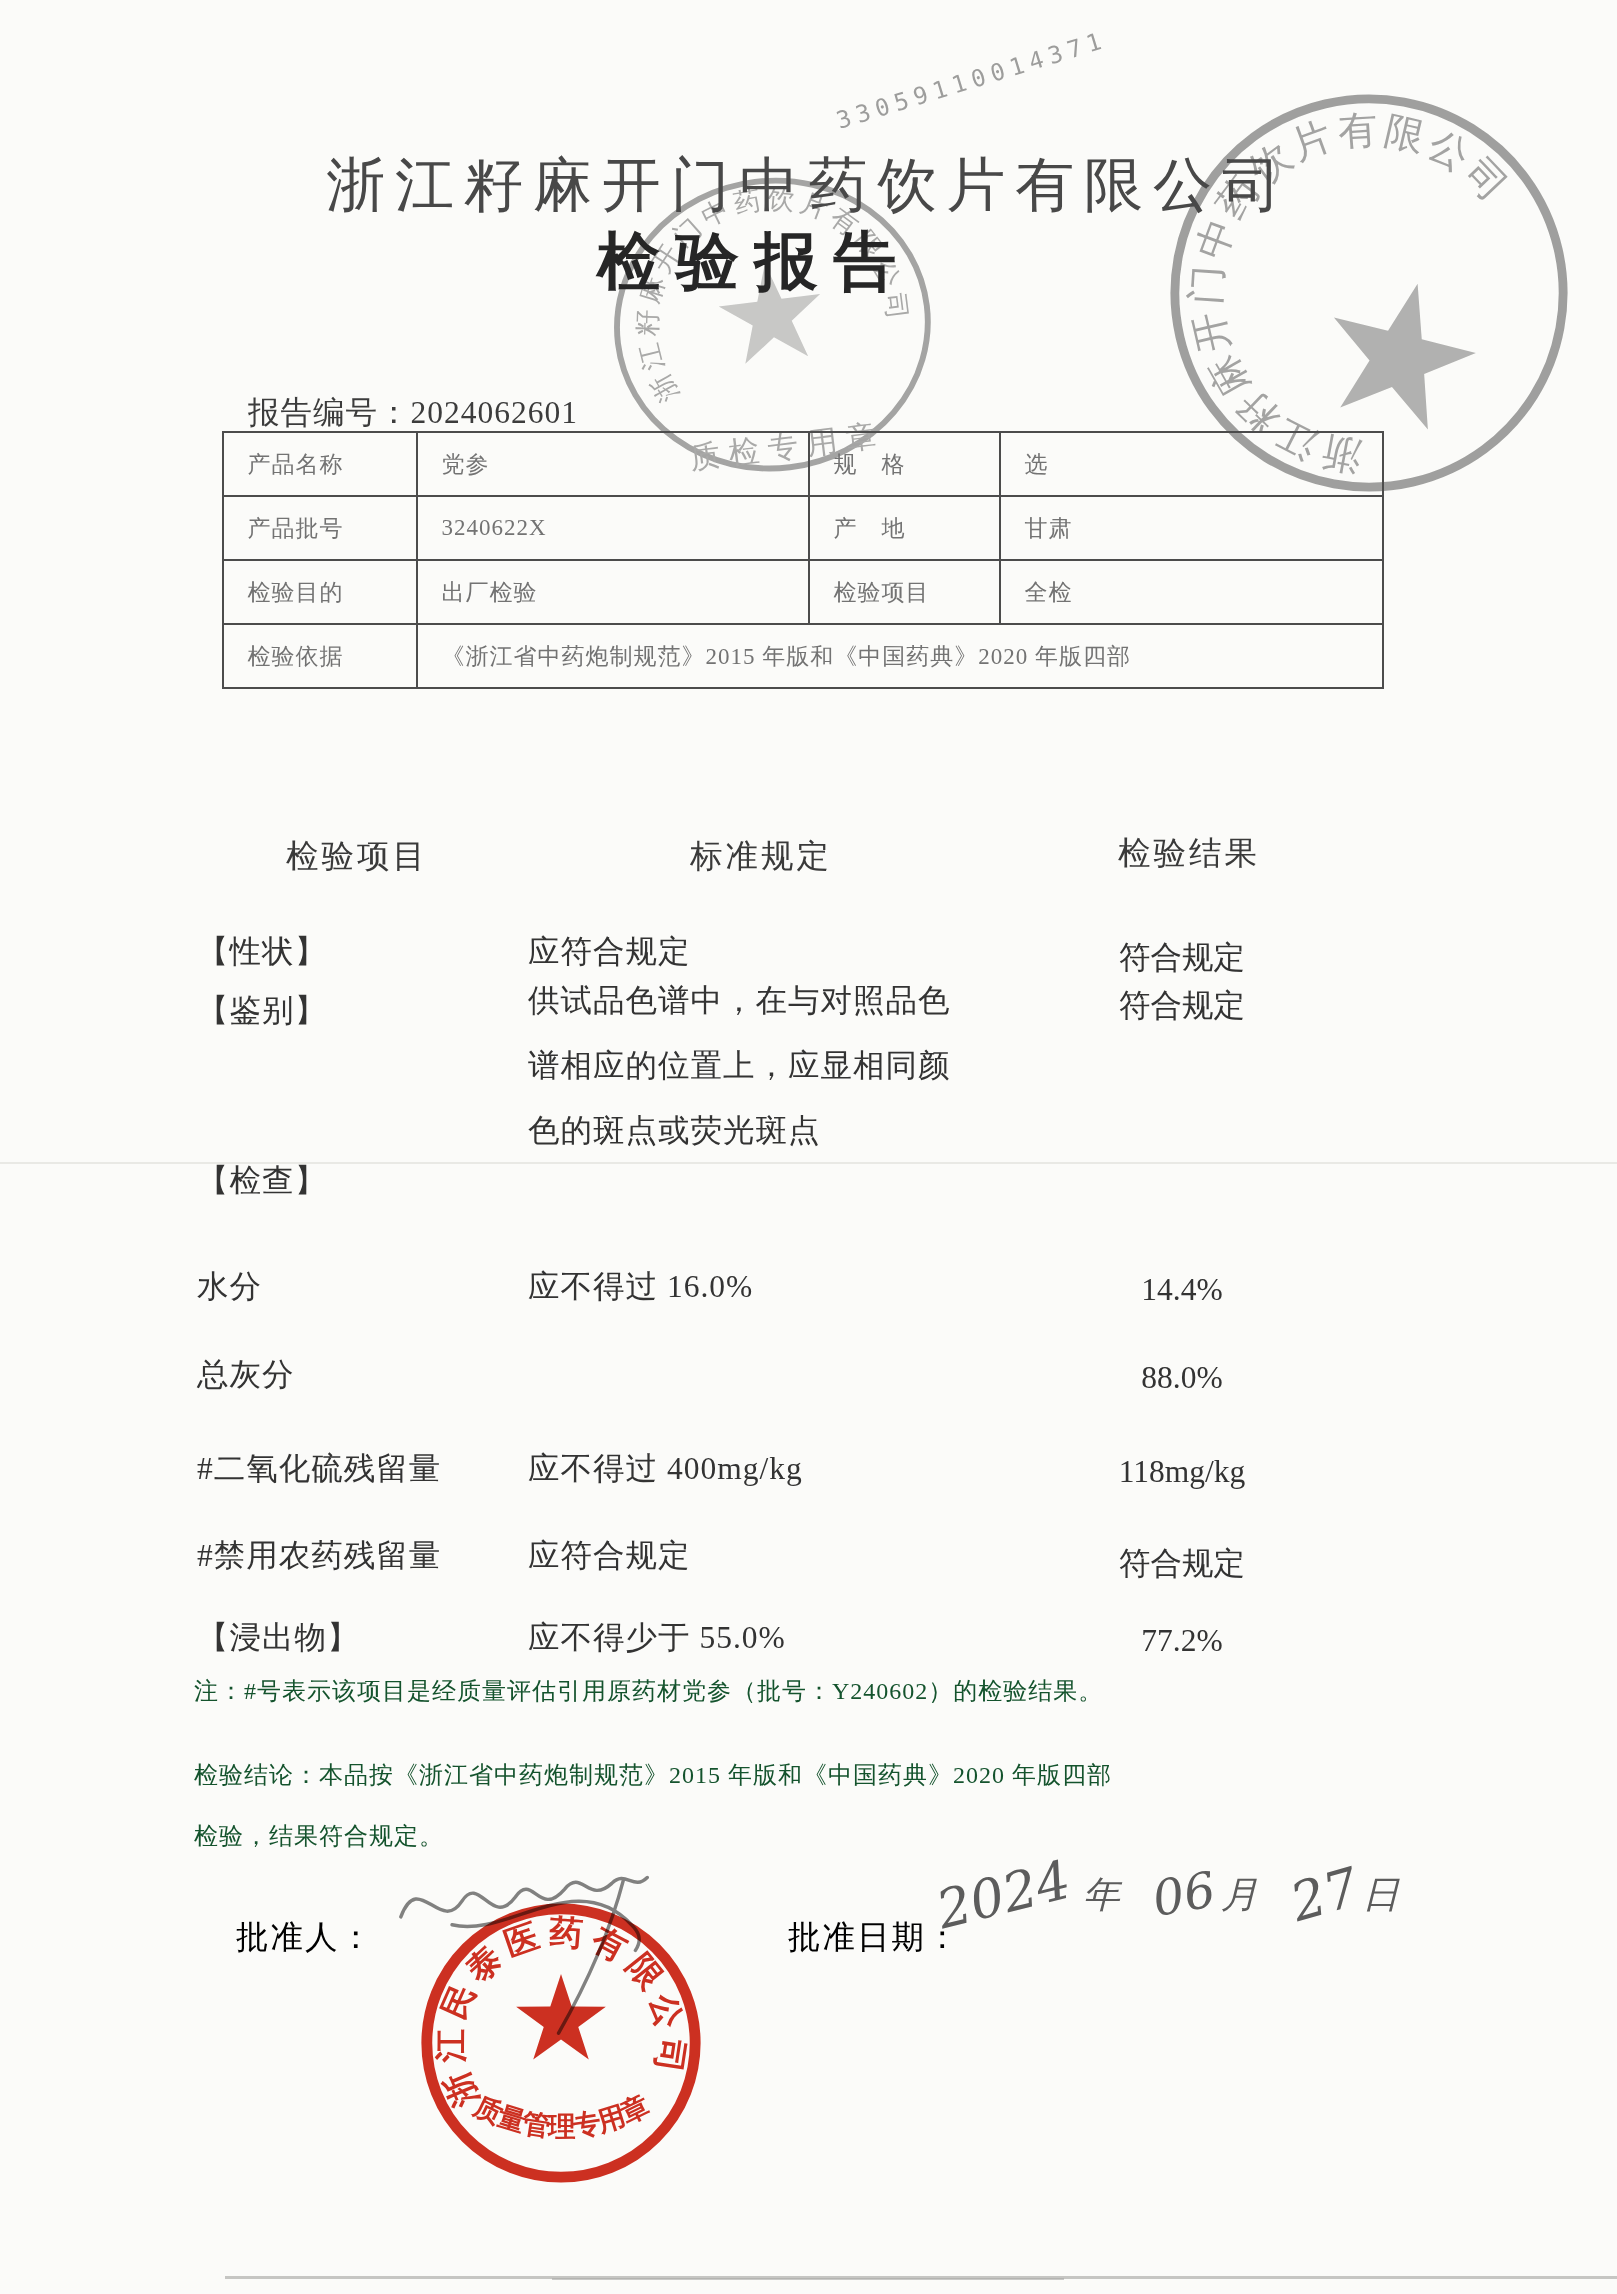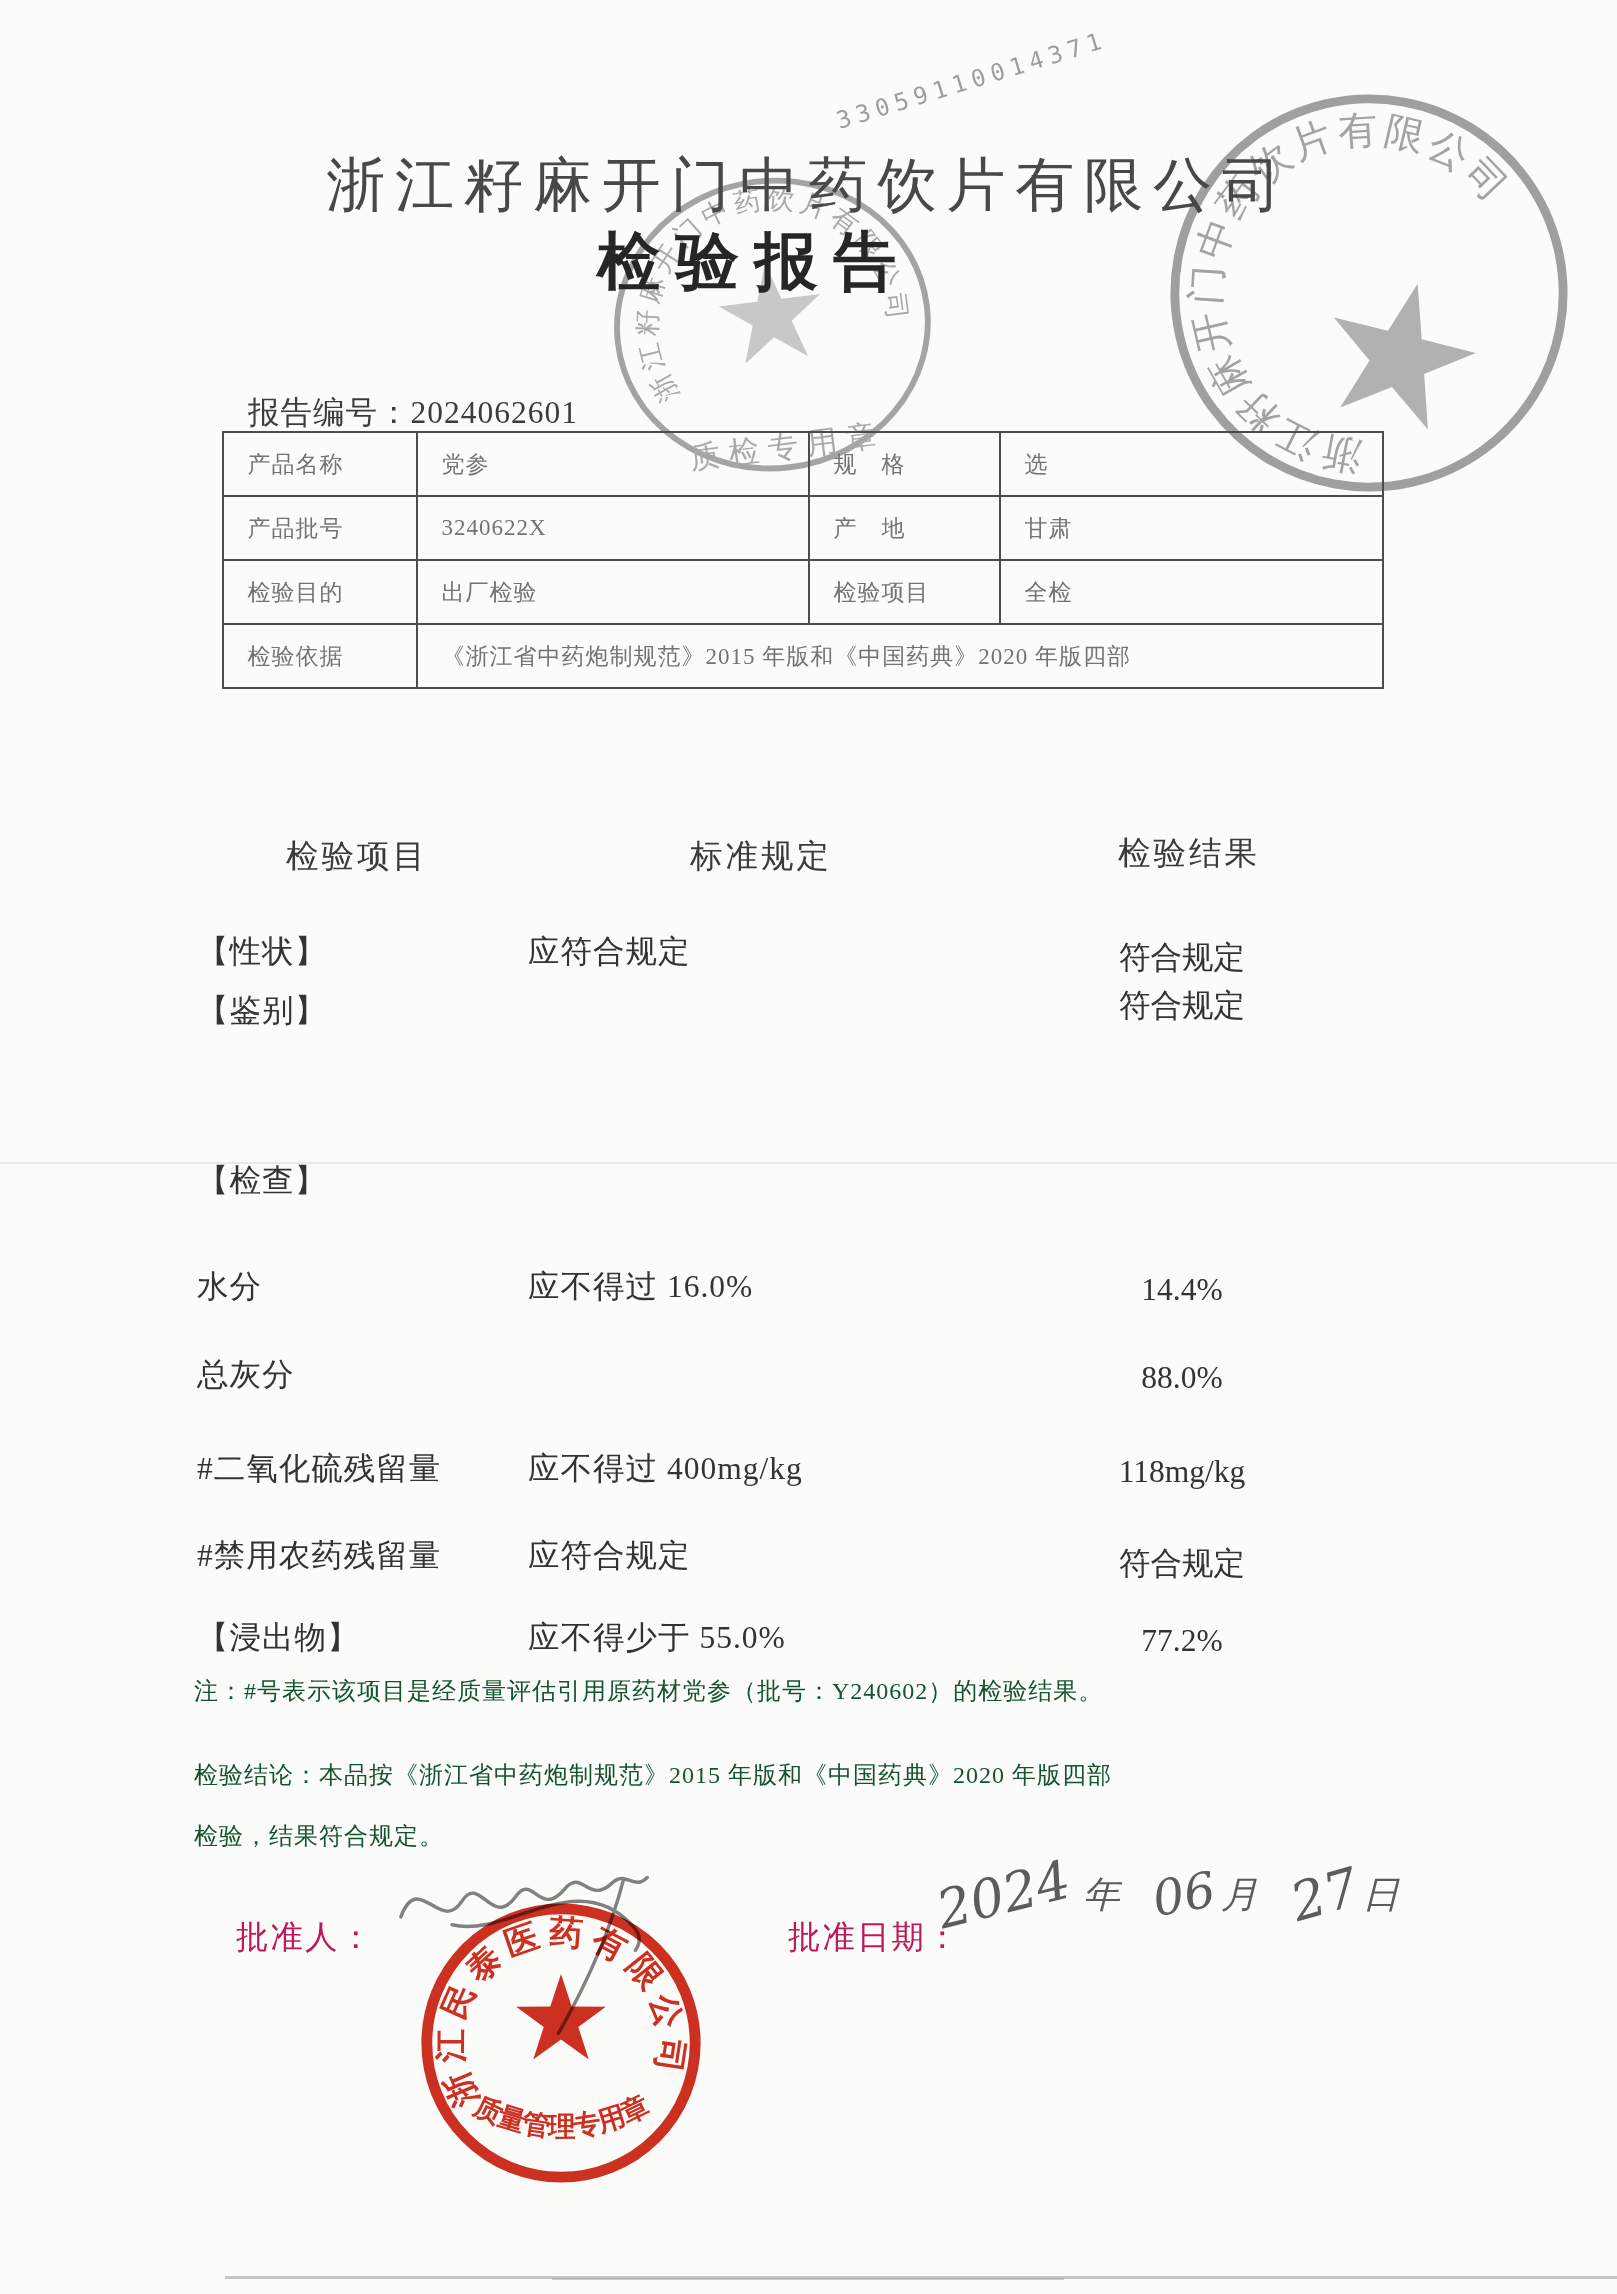--- a/index.html
+++ b/index.html
@@ -27,21 +27,21 @@
   table.info td{
     border:2px solid #4c4c4c;height:62px;padding:0 5.9px 0 23.6px;
     vertical-align:middle;letter-spacing:1px;overflow:hidden;white-space:nowrap;
   }
   .res-h{position:absolute;font-size:32.5px;letter-spacing:3px;color:#3a3a3a;}
   .c1{position:absolute;left:197px;font-size:31.5px;letter-spacing:1px;color:#333;}
   .c2{position:absolute;left:528px;width:512px;font-size:31.5px;color:#333;letter-spacing:1px;}
   .c2 .ln{line-height:65px;}
   .c3{position:absolute;left:1059px;width:246px;text-align:center;font-size:31.5px;color:#333;}
   .body-line{position:absolute;left:194px;font-size:24px;letter-spacing:1px;color:#14532d;white-space:nowrap;}
-  .appr-label{position:absolute;font-size:32.5px;letter-spacing:2px;color:#be185d;}
+  .appr-label{position:absolute;font-size:32.5px;letter-spacing:2px;color:#000000;}
   .hand{font-style:italic;color:#5c5c5c;display:inline-block;font-family:"DejaVu Serif",serif;}
   .date-wrap{position:absolute;left:936px;top:1864px;display:flex;align-items:center;width:473px;}
   .seam{position:absolute;left:0;top:1162px;width:100%;height:2px;background:#e9e9e5;}
   .scan-edge{position:absolute;background:#c6c6c3;}
   .stamp{position:absolute;mix-blend-mode:multiply;}
   .stampA{left:581px;top:167px;transform:rotate(-7deg);opacity:.78;}
   .stampB{left:1167px;top:91px;transform:rotate(-58deg);opacity:.8;}
   .stampR{left:413px;top:1895px;opacity:.95;}
   .stamp-num{
     position:absolute;left:833px;top:108px;transform:rotate(-17deg);transform-origin:left top;
@@ -120,20 +120,25 @@
 
   <div class="res-h" style="left:286px;top:835px">检验项目</div>
   <div class="res-h" style="left:690px;top:835px">标准规定</div>
   <div class="res-h" style="left:1118px;top:832px">检验结果</div>
 
   <div class="c1" style="top:931px">【性状】</div>
   <div class="c2" style="top:931px">应符合规定</div>
   <div class="c3" style="top:937px">符合规定</div>
 
   <div class="c1" style="top:990px">【鉴别】</div>
+  <div class="c2" style="top:968px">
+    <div class="ln">供试品色谱中，在与对照品色</div>
+    <div class="ln">谱相应的位置上，应显相同颜</div>
+    <div class="ln">色的斑点或荧光斑点</div>
+  </div>
   <div class="c3" style="top:985px">符合规定</div>
 
   <div class="c1" style="top:1160px">【检查】</div>
 
   <div class="c1" style="top:1266px">水分</div>
   <div class="c2" style="top:1266px">应不得过 16.0%</div>
   <div class="c3" style="top:1272px">14.4%</div>
 
   <div class="c1" style="top:1354px">总灰分</div>
   <div class="c3" style="top:1360px">88.0%</div>

